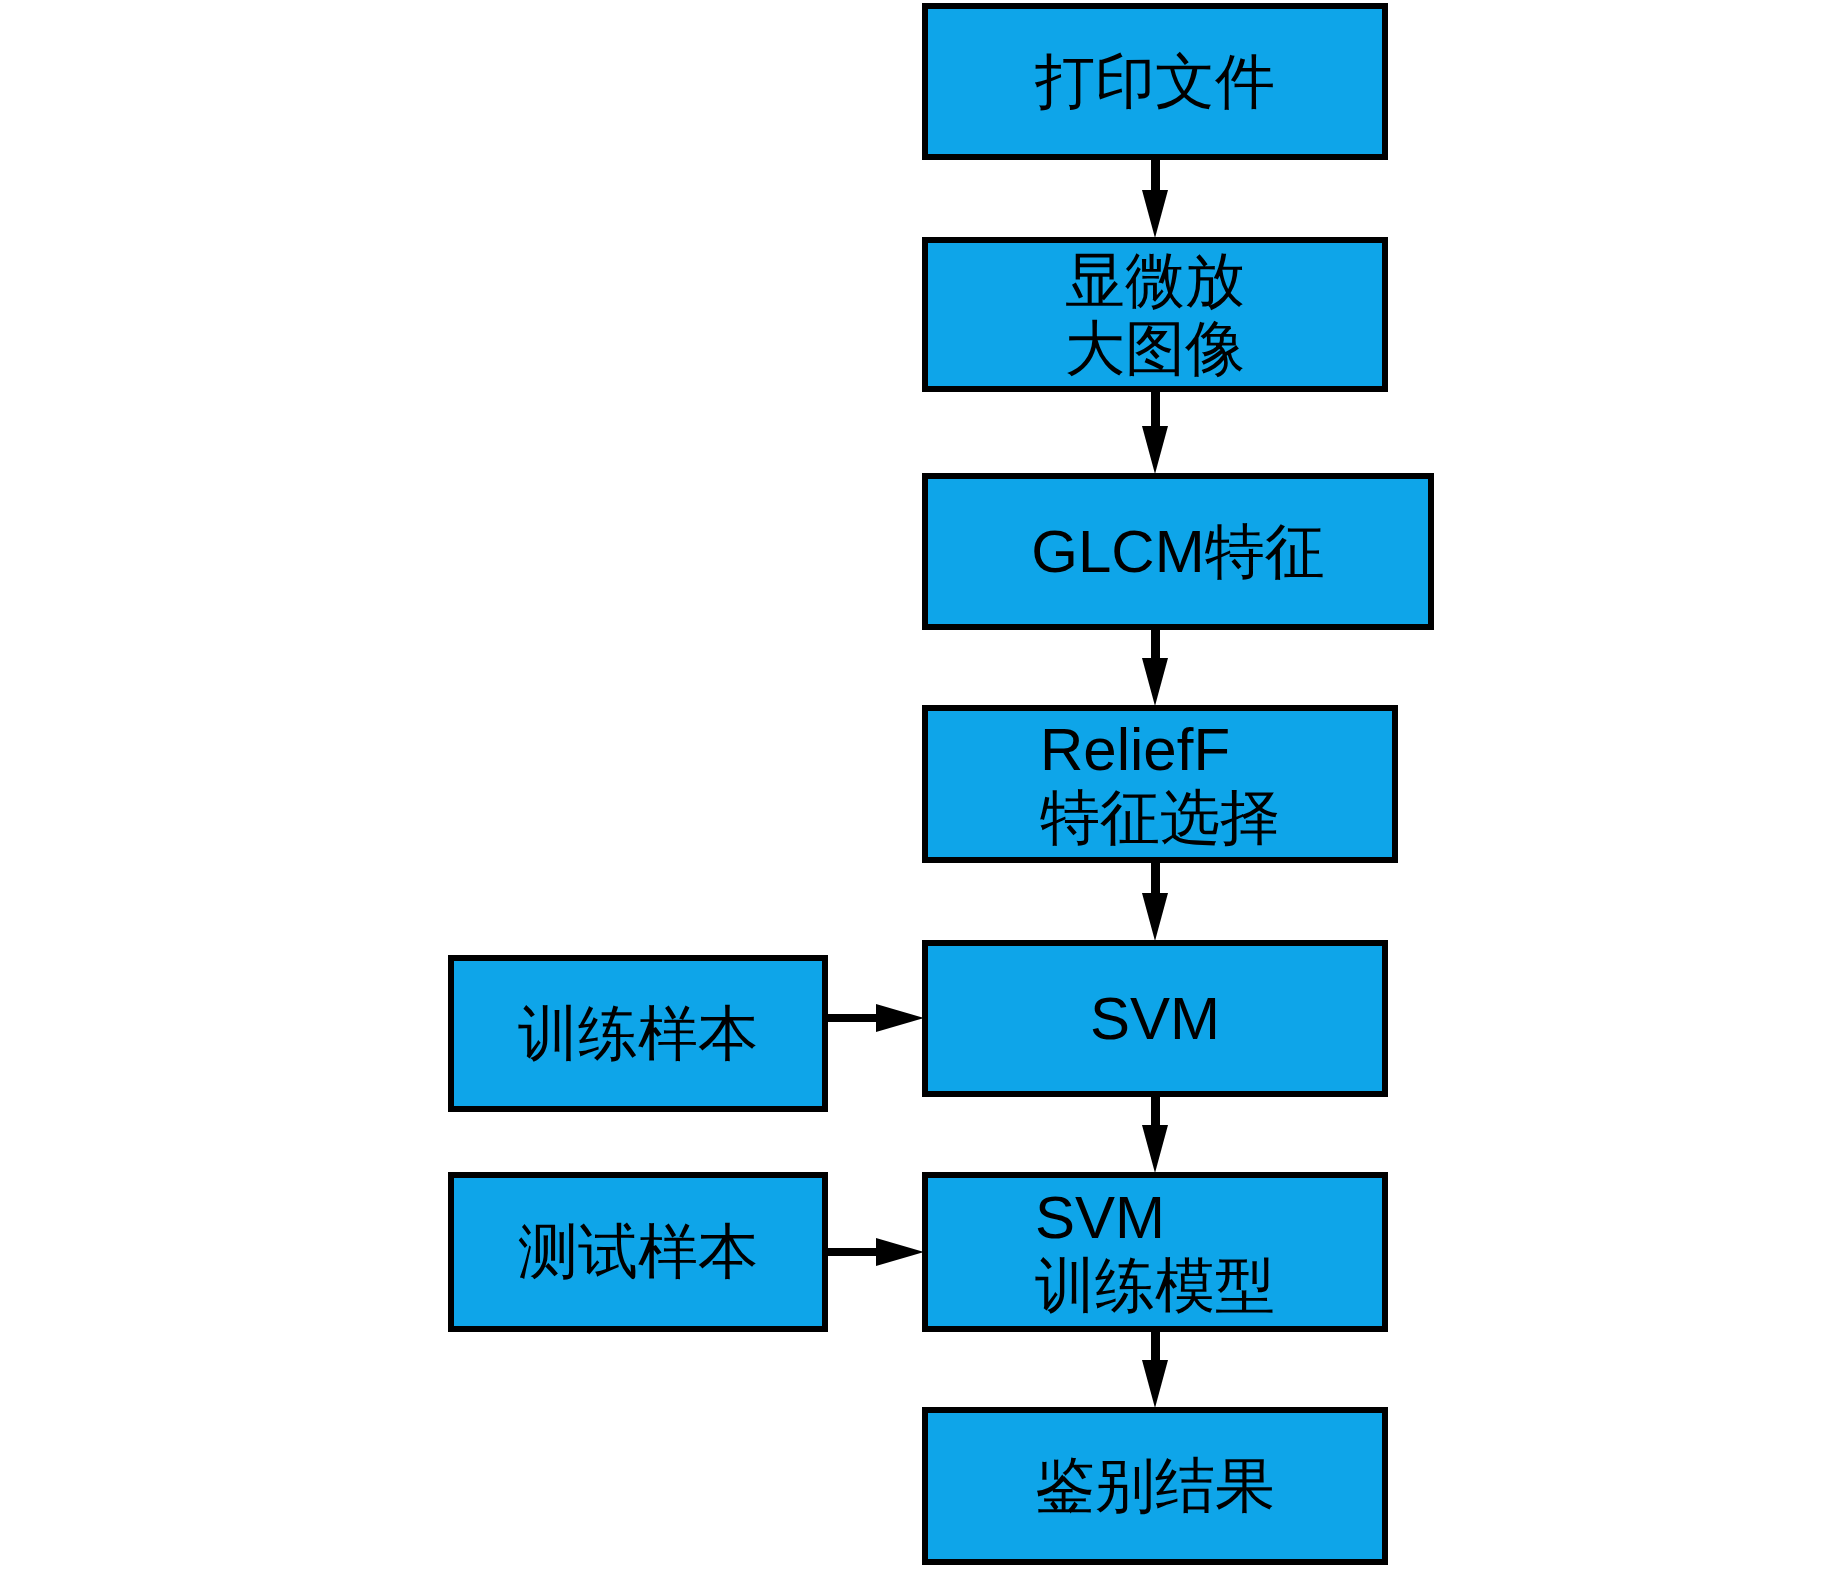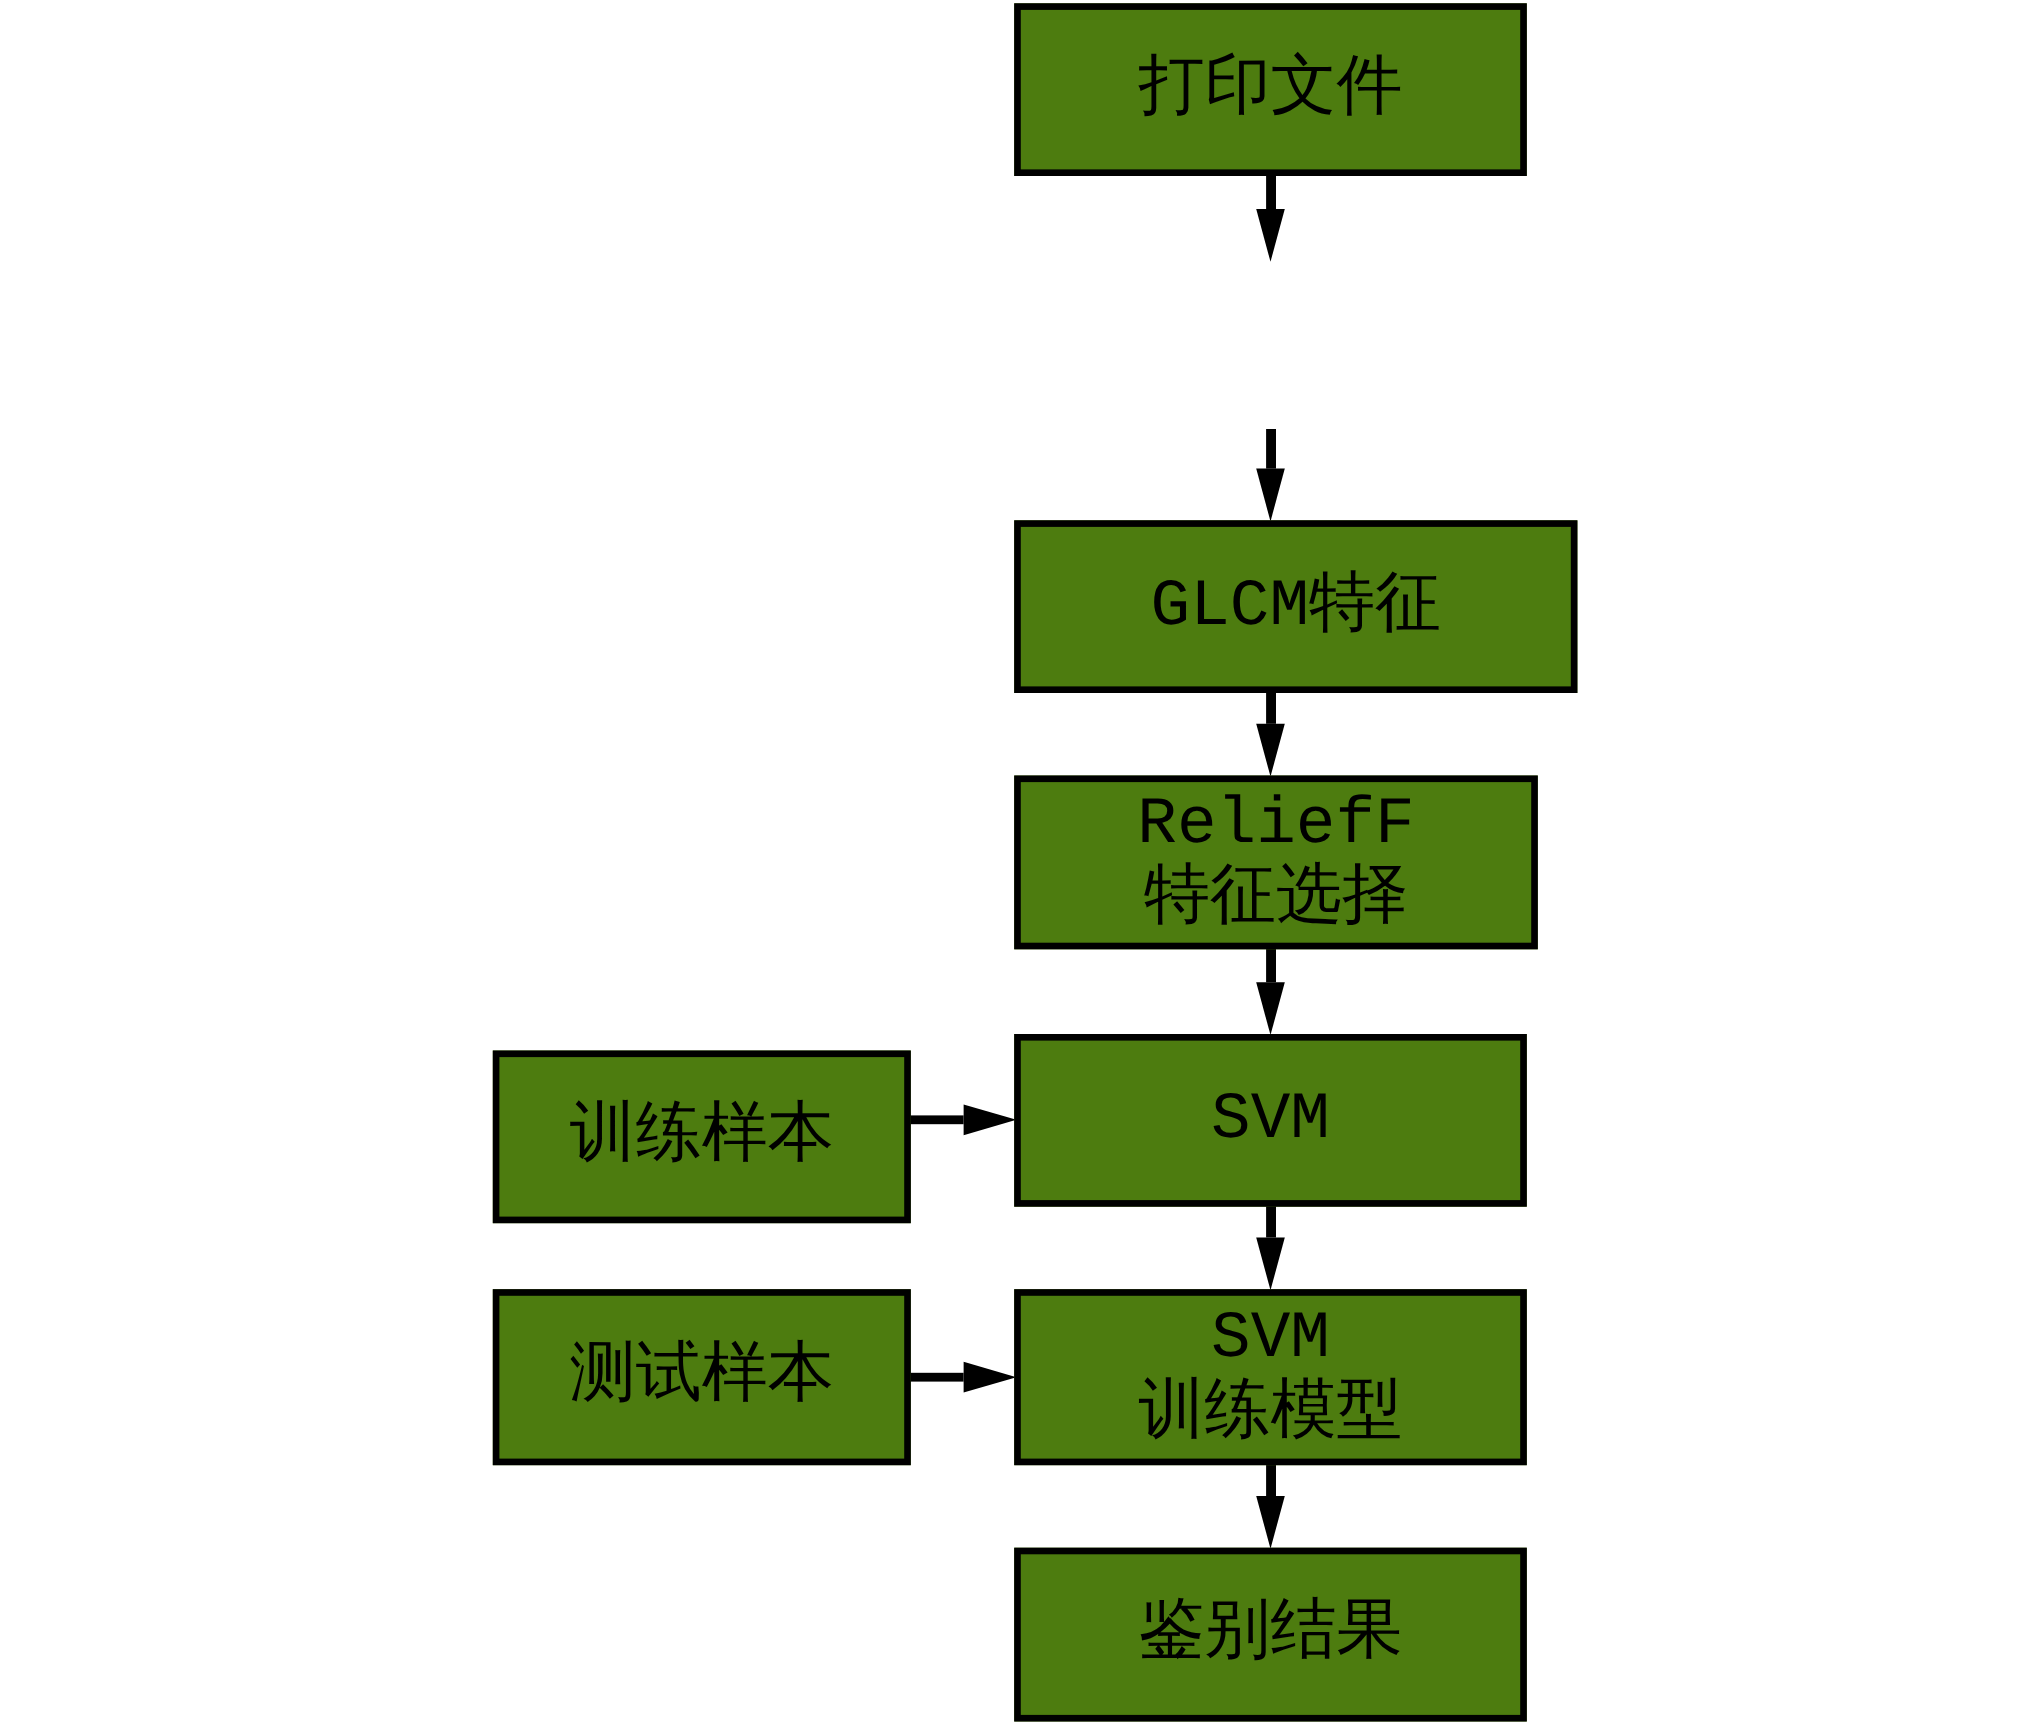--- a/index.html
+++ b/index.html
@@ -11,27 +11,26 @@
     position: relative;
     width: 1843px;
     height: 1569px;
     background: #ffffff;
     overflow: hidden;
   }
   .node {
     position: absolute;
     box-sizing: border-box;
     border: 6px solid #000000;
-    background: #4d7c0f;
+    background: #0ea5e9;
     display: flex;
     align-items: center;
     justify-content: center;
-    text-align: center;
     color: #000000;
-    font-family: Liberation Mono, monospace;
+    font-family: Liberation Sans, sans-serif;
     font-size: 60px;
     line-height: 68px;
     white-space: pre-line;
   }
   
   #n-print   { left: 922px; top: 3px;    width: 466px; height: 157px; }
   #n-micro   { left: 922px; top: 237px;  width: 466px; height: 155px; }
   #n-glcm    { left: 922px; top: 473px;  width: 512px; height: 157px; }
   #n-relieff { left: 922px; top: 705px;  width: 476px; height: 158px; }
   #n-svm     { left: 922px; top: 940px;  width: 466px; height: 157px; }
@@ -129,20 +128,24 @@
   </div>
   <div class="h-arrow" id="ha2">
     <div class="shaft"></div>
     <div class="head"></div>
   </div>
 
   <div class="node" id="n-print">
     <span>打印文件</span>
   </div>
 
+  <div class="node" id="n-micro">
+    <span>显微放
+大图像</span>
+  </div>
 
   <div class="node" id="n-glcm">
     <span>GLCM特征</span>
   </div>
 
   <div class="node" id="n-relieff">
     <span>ReliefF
 特征选择</span>
   </div>
 

